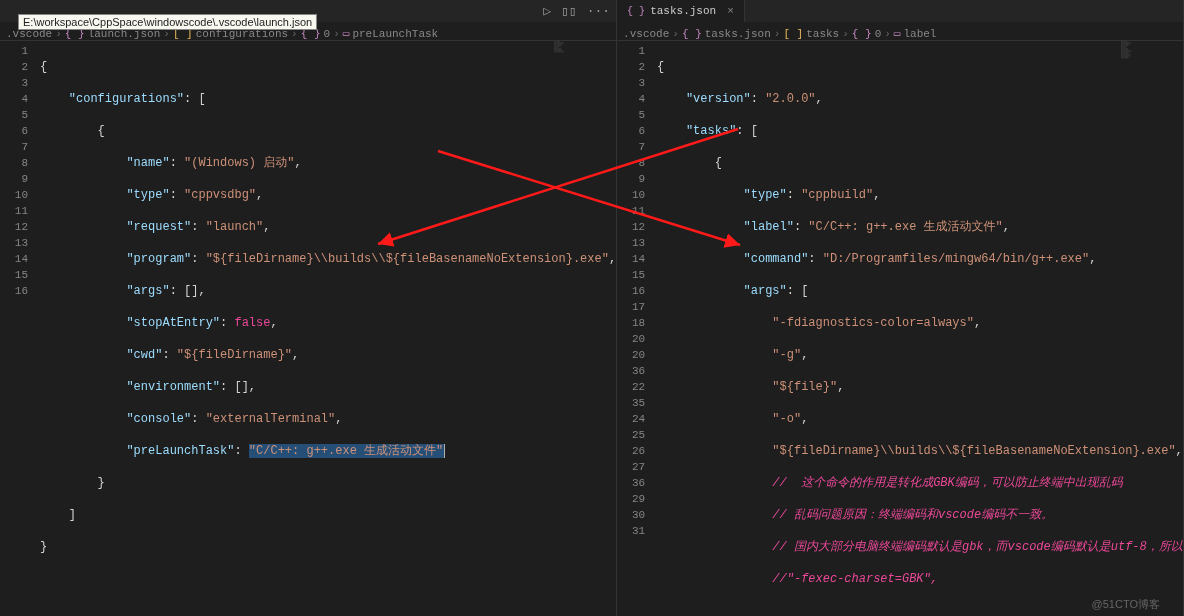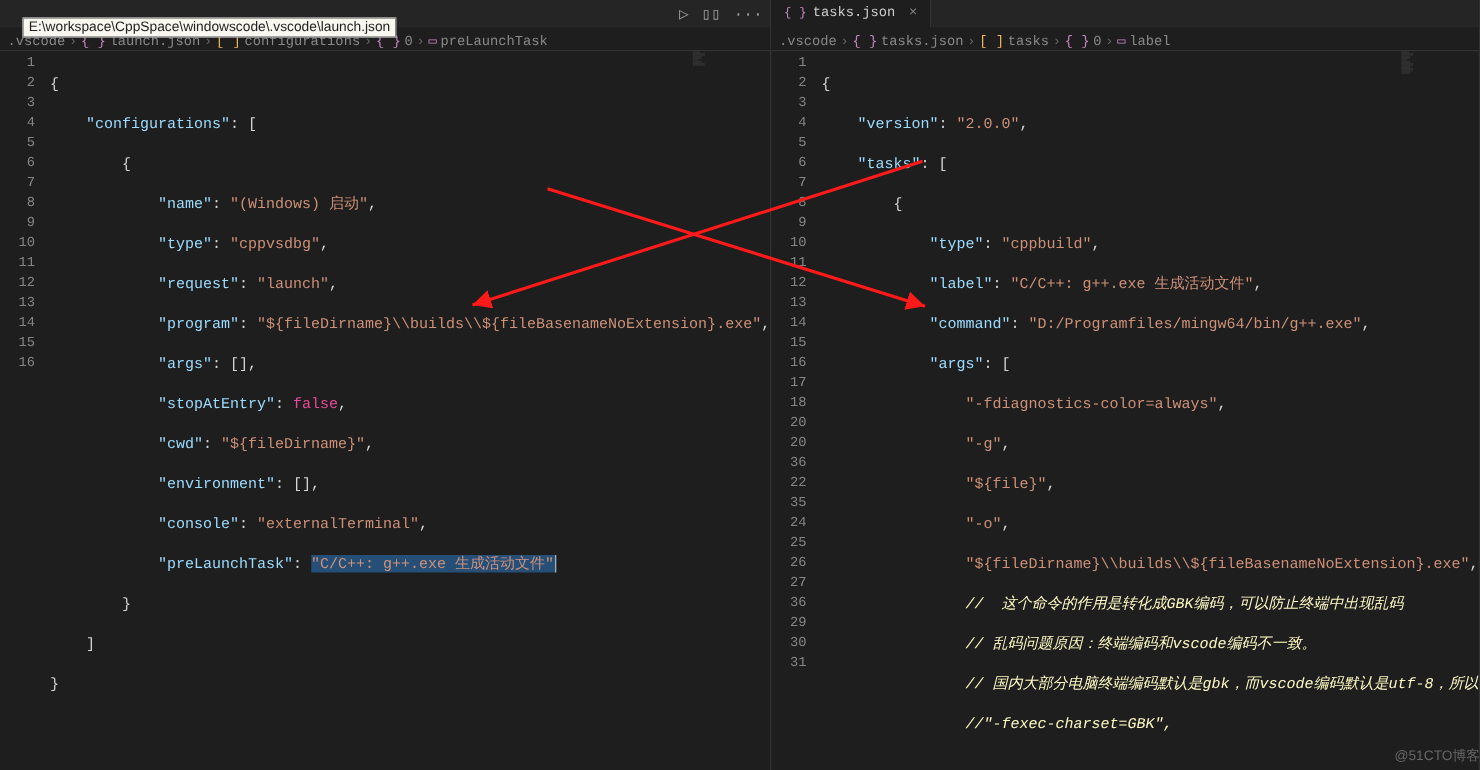--- a/index.html
+++ b/index.html
@@ -114,27 +114,27 @@
     font-size: 2px;
     line-height: 2px;
     color: #888;
   }
 
   
   .p { color: #d4d4d4; }       
   .k { color: #9cdcfe; }       
   .s { color: #ce9178; }       
   .b { color: #ec4899; }       
-  .c { color: #fef9c3; font-style: italic; } 
+  .c { color: #ec4899; font-style: italic; } 
   .hl { background: #264f78; } 
   .cursor::after { content: ""; border-right: 1px solid #aeafad; margin-left:1px; }
 
   .watermark {
     position: absolute;
-    right: 0; bottom: 4px;
+    right: 24px; bottom: 4px;
     color: #666; font-size: 11px;
     font-family: "Segoe UI", sans-serif;
   }
 
   svg.lines-overlay {
     position: absolute; inset:0;
     pointer-events:none;
     z-index: 40;
   }
 </style>

